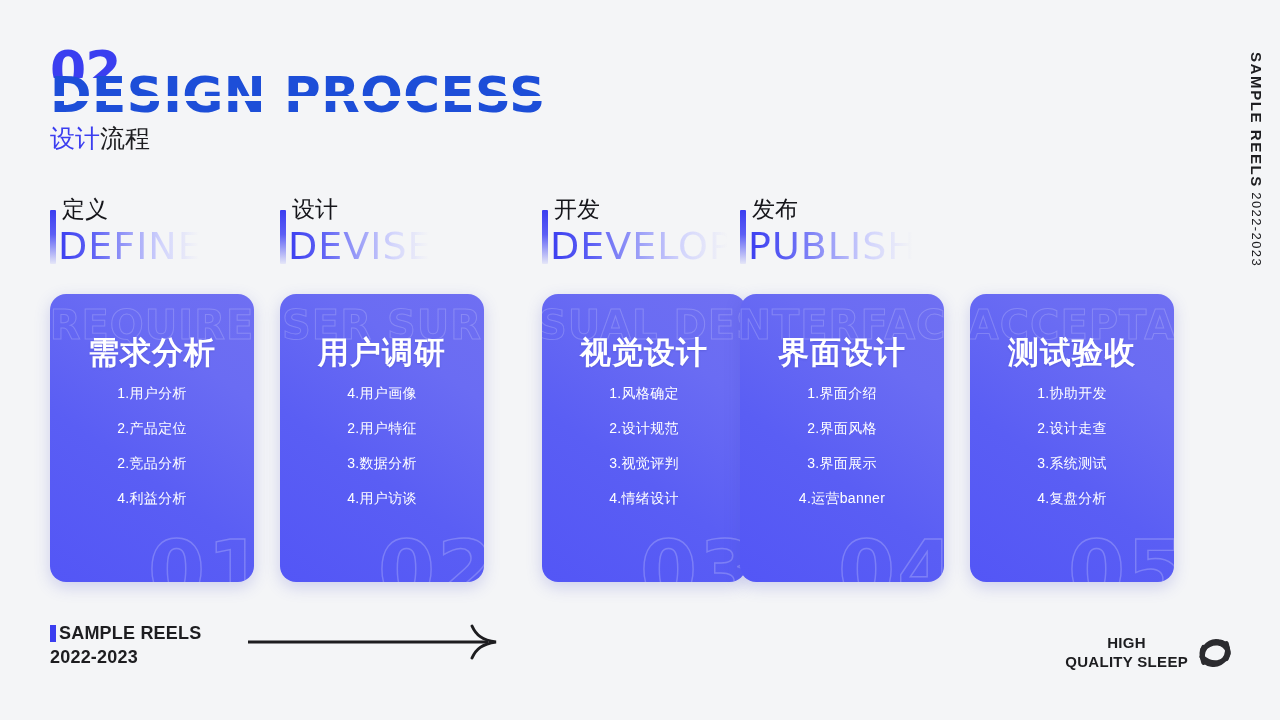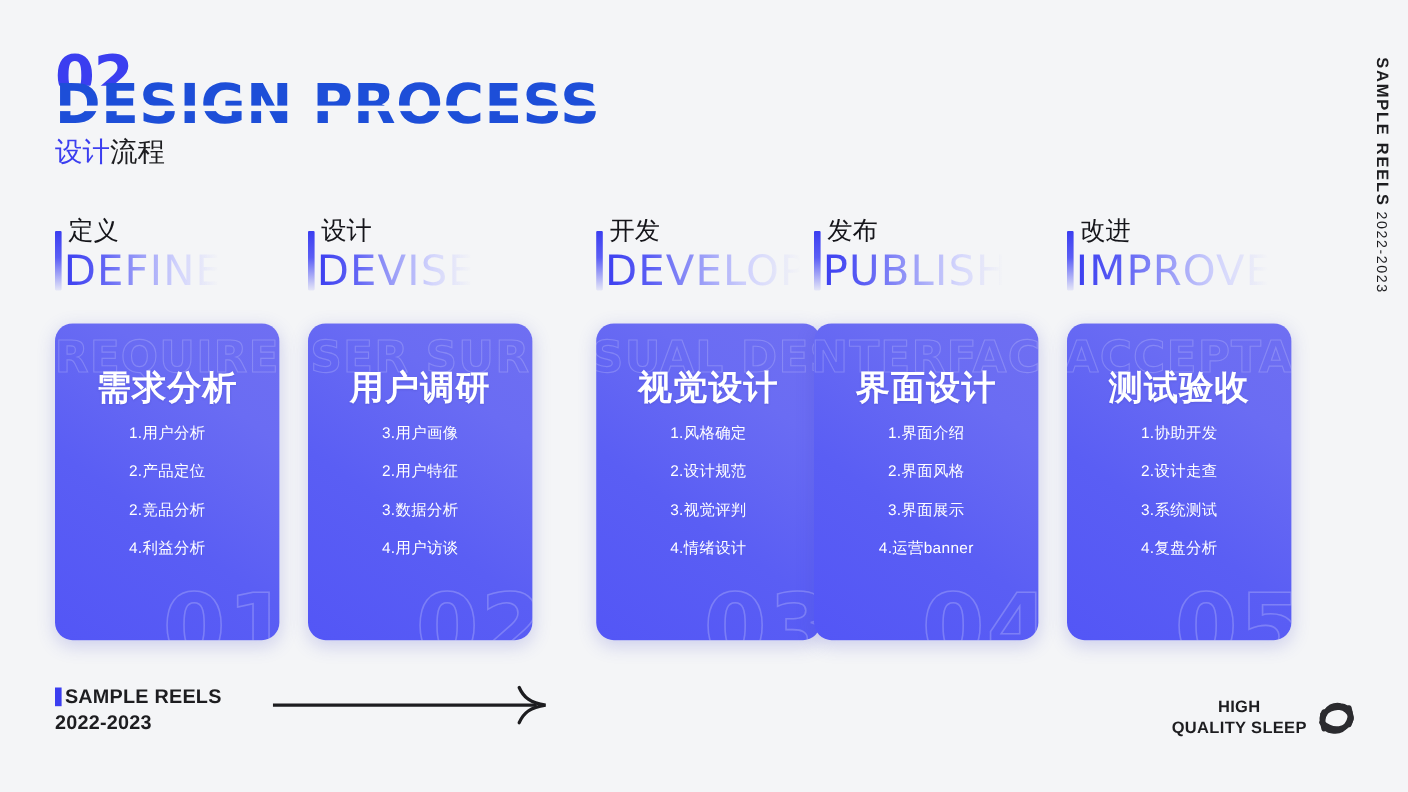--- a/index.html
+++ b/index.html
@@ -331,21 +331,21 @@
     <div class="step-head">
       <span class="step-bar"></span>
       <span class="step-cn">设计</span>
       <span class="step-en">DEVISE</span>
     </div>
     <div class="card">
       <span class="ghost-word">SER SUR</span>
       <span class="ghost-num">02</span>
       <div class="card-title">用户调研</div>
       <div class="card-list">
-        <div class="card-item">3.用户画像</div>
+        <div class="card-item">4.用户画像</div>
         <div class="card-item">2.用户特征</div>
         <div class="card-item">3.数据分析</div>
         <div class="card-item">4.用户访谈</div>
       </div>
     </div>
   </div>
 
   <div class="step">
     <div class="step-head">
       <span class="step-bar"></span>
@@ -378,25 +378,20 @@
       <div class="card-list">
         <div class="card-item">1.界面介绍</div>
         <div class="card-item">2.界面风格</div>
         <div class="card-item">3.界面展示</div>
         <div class="card-item">4.运营banner</div>
       </div>
     </div>
   </div>
 
   <div class="step">
-    <div class="step-head">
-      <span class="step-bar"></span>
-      <span class="step-cn">改进</span>
-      <span class="step-en">IMPROVE</span>
-    </div>
     <div class="card">
       <span class="ghost-word">ACCEPTA</span>
       <span class="ghost-num">05</span>
       <div class="card-title">测试验收</div>
       <div class="card-list">
         <div class="card-item">1.协助开发</div>
         <div class="card-item">2.设计走查</div>
         <div class="card-item">3.系统测试</div>
         <div class="card-item">4.复盘分析</div>
       </div>

